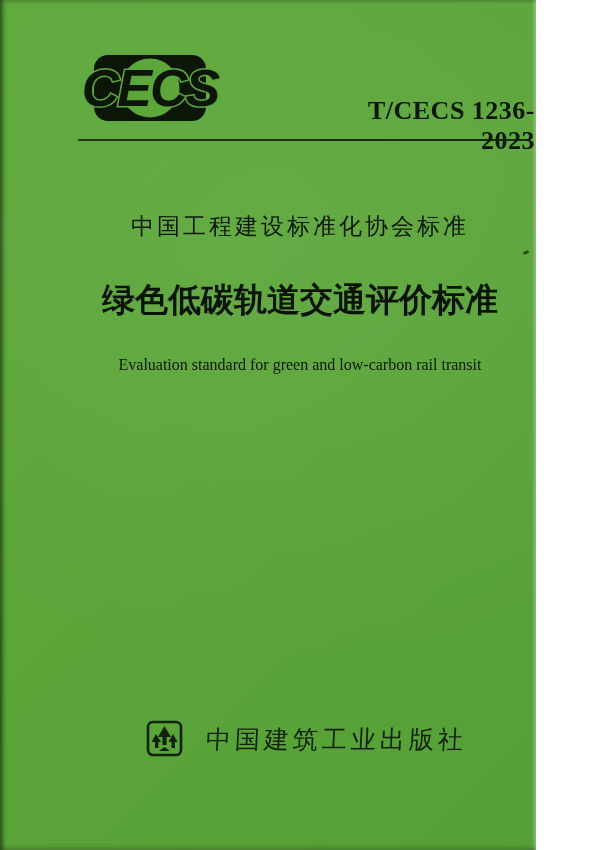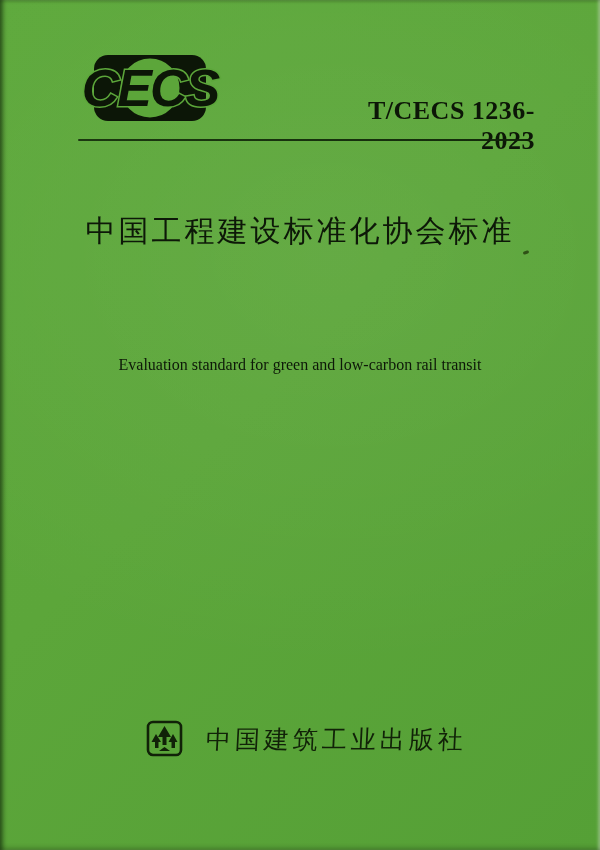--- a/index.html
+++ b/index.html
@@ -1,18 +1,18 @@
 <!DOCTYPE html>
 <html><head>
 <meta charset="utf-8">
 <style>
   html,body{margin:0;padding:0;}
   .cover{
     position:relative;
-    width:600px;height:850px;
+    width:536px;height:850px;
     background:
       radial-gradient(ellipse 900px 700px at 55% 30%, rgba(255,255,255,0.05), rgba(0,0,0,0) 60%),
       linear-gradient(135deg, #5ea93c 0%, #5ca63a 45%, #55a036 100%);
     overflow:hidden;
     font-family:"DejaVu Sans", sans-serif;
     box-shadow:
       inset 5px 0 4px -2px rgba(10,25,5,0.55),
       inset -3px 0 3px -1px rgba(255,255,255,0.35),
       inset 0 -4px 5px -2px rgba(10,25,5,0.25),
       inset 0 3px 3px -1px rgba(20,40,10,0.2);
@@ -31,21 +31,21 @@
   }
   
   .rule{
     position:absolute;left:78px;top:139px;width:452px;height:2px;
     background:linear-gradient(to right, rgba(15,35,8,0.85), rgba(15,35,8,0.95));
     border-radius:1px;
   }
   .assoc{
     position:absolute;top:211px;left:0;width:600px;
     text-align:center;
-    font-size:30px;
+    font-size:23px;
     letter-spacing:3px;
     color:#0d1808;
     font-weight:500;
   }
   .title-cn{
     position:absolute;top:278px;left:0;width:600px;
     text-align:center;
     font-size:33px;
     font-weight:bold;
     letter-spacing:0px;
@@ -89,20 +89,21 @@
     <circle cx="72" cy="42" r="31" fill="none" stroke="#0c1607" stroke-width="3"></circle>
     <text x="72" y="60" text-anchor="middle" font-family="Liberation Sans, sans-serif" font-size="52" font-weight="bold" font-style="italic" fill="#0c1607" stroke="#5ca63a" stroke-width="3" paint-order="stroke" letter-spacing="-2">CECS</text>
   </svg>
 
   <div class="std-number">T/CECS 1236-2023</div>
 
   <div class="rule"></div>
 
   <div class="assoc">中国工程建设标准化协会标准</div>
 
+  <div class="title-cn">绿色低碳轨道交通评价标准</div>
 
   <div class="title-en">Evaluation standard for green and low-carbon rail transit</div>
 
   <div class="speck"></div>
 
   <div class="publisher">
     <svg class="pub-logo" viewBox="0 0 38 42" xmlns="http://www.w3.org/2000/svg">
       <rect x="2" y="4" width="33" height="33" rx="5" fill="none" stroke="#112208" stroke-width="2.6"></rect>
 
       <path d="M18.5 8 L12 19 L16.5 19 L16.5 27 L20.5 27 L20.5 19 L25 19 Z" fill="#112208"></path>

